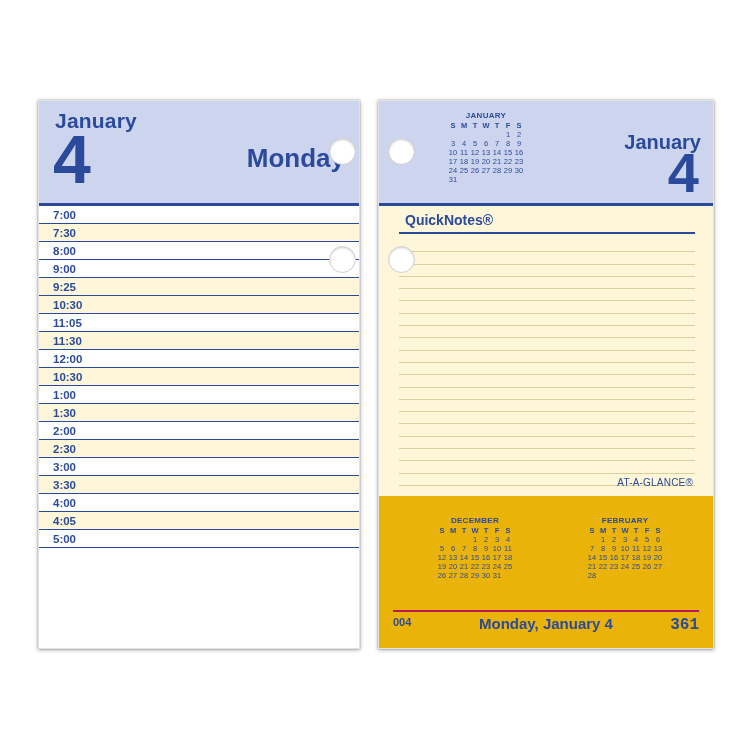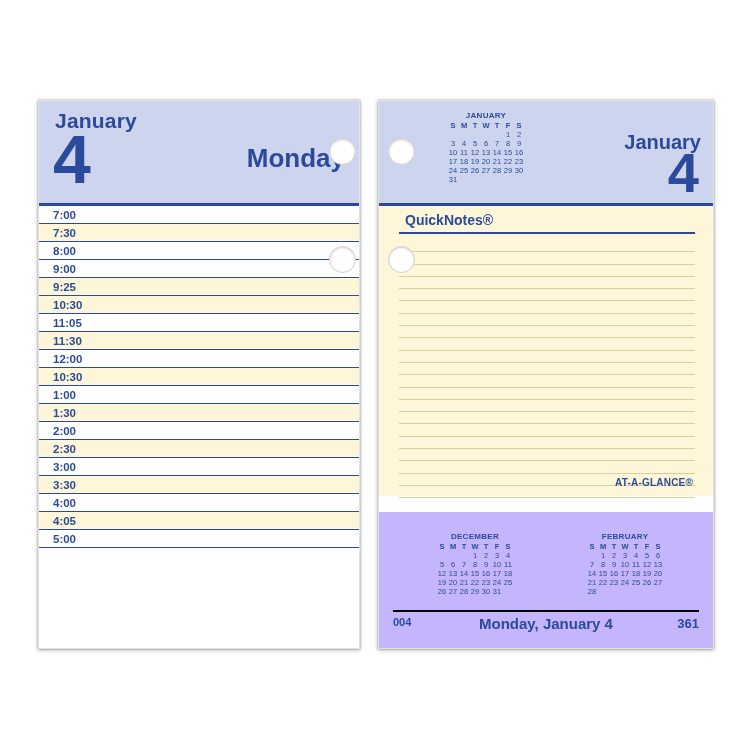--- a/index.html
+++ b/index.html
@@ -211,70 +211,70 @@
   }
   .qn-line {
     height: 11.3px;
     border-bottom: 1px solid #d8cf9a;
   }
   .qn-brand {
     position: absolute;
     right: 20px;
     bottom: 8px;
     font-size: 10px;
-    font-weight: bold;
+    font-weight: normal;
     color: #2b4a9b;
     letter-spacing: 0.2px;
   }
 
   
   .r-bottom {
     position: absolute;
     left: 0;
     right: 0;
     top: 395px;
     bottom: 0;
-    background: #c4b5fd;
-    margin-top: 16px;
+    background: #eab308;
   }
   .mini-prev {
     position: absolute;
     left: 36px;
     top: 20px;
     width: 120px;
   }
   .mini-next {
     position: absolute;
     left: 186px;
     top: 20px;
     width: 120px;
   }
   .r-footbar {
     position: absolute;
     left: 14px;
     right: 14px;
     bottom: 14px;
     height: 22px;
-    border-top: 2px solid #000000;
+    border-top: 2px solid #be185d;
   }
   .r-foot-num-l {
     position: absolute;
     left: 0;
     top: 4px;
     font-size: 11px;
     font-weight: bold;
     color: #2b4a9b;
   }
   .r-foot-num-r {
     position: absolute;
     right: 0;
     top: 4px;
-    font-size: 13px;
-    font-weight: bold;
-    color: #2b4a9b;
+    font-size: 16px;
+    font-weight: bold;
+    color: #2b4a9b;
+    font-family: Liberation Mono, monospace;
   }
   .r-foot-date {
     position: absolute;
     left: 0;
     right: 0;
     top: 3px;
     text-align: center;
     font-size: 15px;
     font-weight: bold;
     color: #2b4a9b;

